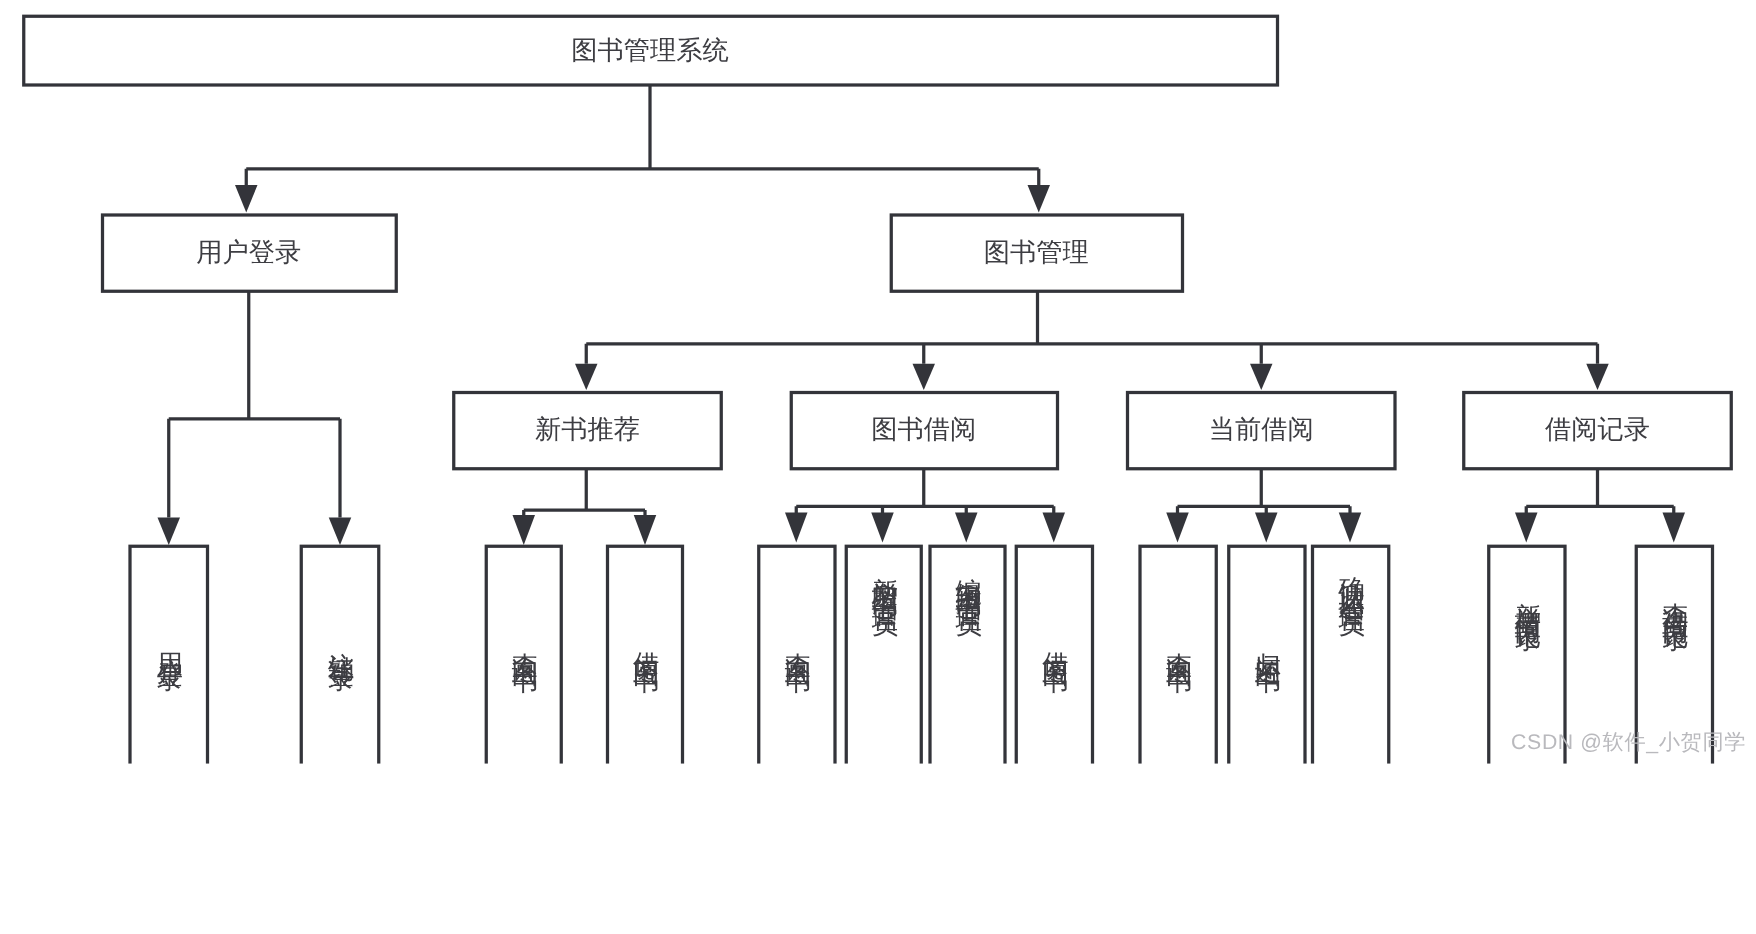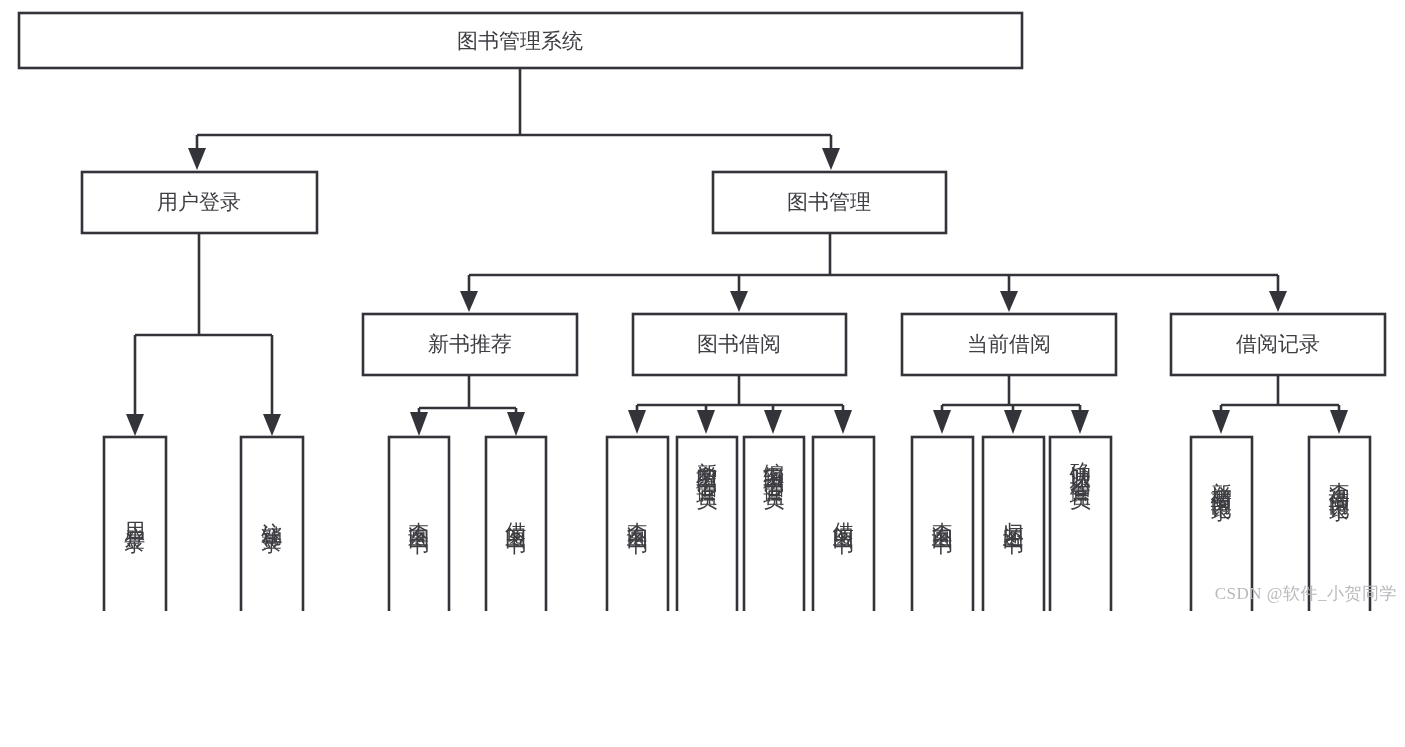--- a/index.html
+++ b/index.html
@@ -61,21 +61,21 @@
     font-size: 21px;
     line-height: 1.32;
     letter-spacing: 4px;
     color: #3d3d42;
     white-space: nowrap;
   }
   .watermark {
     position: absolute;
     right: 8px;
     bottom: 6px;
-    font-family: Liberation Serif, serif;
+    font-family: Liberation Sans, sans-serif;
     font-size: 17px;
     color: #b9b9bd;
     letter-spacing: 0.5px;
     white-space: nowrap;
   }
 </style>
 </head>
 <body>
 
 <div id="diagram-root">

